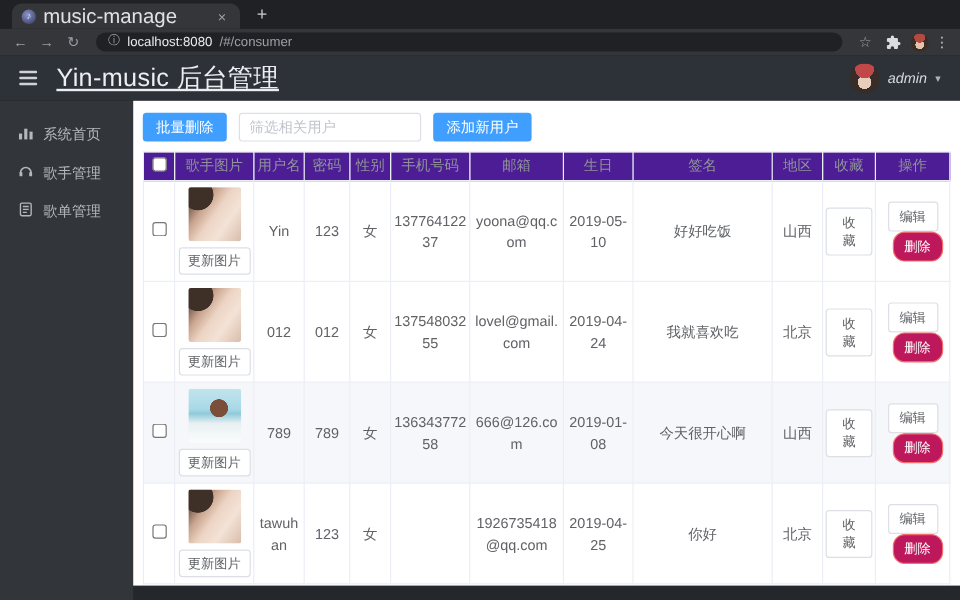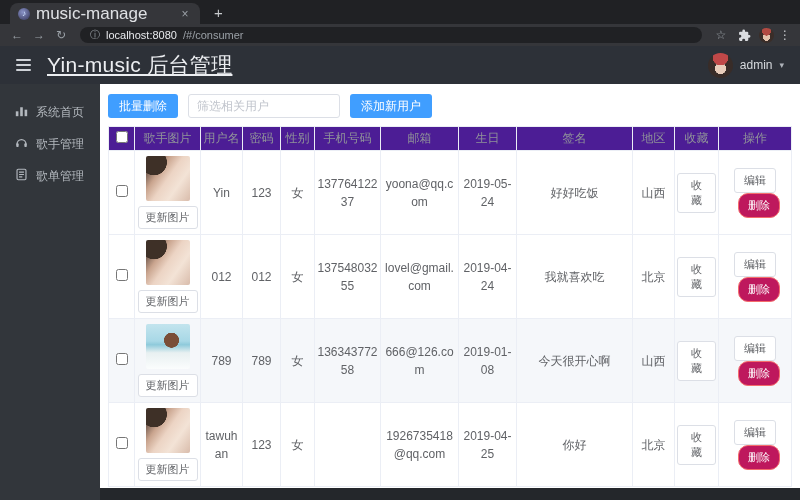--- a/index.html
+++ b/index.html
@@ -30,26 +30,26 @@
 
   
   .app-header { height:38px; background:#2d3138; display:flex; align-items:center; padding:0 16px; }
   .burger { width:15px; display:flex; flex-direction:column; gap:3px; margin-right:16px; cursor:pointer; }
   .burger i { display:block; height:2px; background:#cfd3d8; border-radius:1px; }
   .app-title { color:#eceef1; font-size:21px; letter-spacing:.3px;text-decoration:underline; }
   .header-right { margin-left:auto; display:flex; align-items:center; gap:7px; cursor:pointer; }
   .user-avatar { width:25px; height:25px; border-radius:50%;
      background:radial-gradient(circle at 50% 18%,#c04848 0 32%,transparent 33%),
                 radial-gradient(circle at 50% 62%,#e8cdbb 0 28%,transparent 29%),#382c28; }
-  .user-name { color:#d6d9dd; font-size:12px; }
+  .user-name { color:#d6d9dd; font-size:12px;font-style:italic; }
   .caret { color:#aeb3b9; font-size:9px; }
 
   
   .app-body { height:416px; display:flex; background:#24272b; }
-  .sidebar { width:100px; background:#32363b; padding-top:12px; flex:none; }
+  .sidebar { width:111px; background:#32363b; padding-top:12px; flex:none; }
   .side-item { height:32px; display:flex; align-items:center; gap:8px; padding-left:15px;
                color:#b3b8be; font-size:12px; cursor:pointer; }
   .side-item svg { flex:none; }
   .side-item.active { background:#25282c; color:#fff; font-weight:bold; }
 
   .main { flex:1; background:#fff; margin-bottom:12px; padding:10px 8px 0; overflow:hidden; }
 
   
   .toolbar { display:flex; align-items:center; margin-bottom:8px; }
   .btn-primary { background:#409eff; border:none; color:#fff; font-size:12px; height:24px;
@@ -196,21 +196,21 @@
             <td><input type="checkbox" style=""></td>
             <td>
               <div class="photo photo-girl-portrait"></div>
               <button class="upd-btn">更新图片</button>
             </td>
             <td class="wrap">Yin</td>
             <td class="wrap">123</td>
             <td class="wrap">女</td>
             <td class="wrap">13776412237</td>
             <td class="wrap">yoona@qq.com</td>
-            <td class="wrap">2019-05-24</td>
+            <td class="wrap">2019-05-10</td>
             <td class="wrap">好好吃饭</td>
             <td class="wrap">山西</td>
             <td><button class="mini-btn">收藏</button></td>
             <td><button class="mini-btn">编辑</button><button class="del-btn">删除</button></td>
           </tr>
           <tr>
             <td><input type="checkbox" style=""></td>
             <td>
               <div class="photo photo-girl-portrait"></div>
               <button class="upd-btn">更新图片</button>

